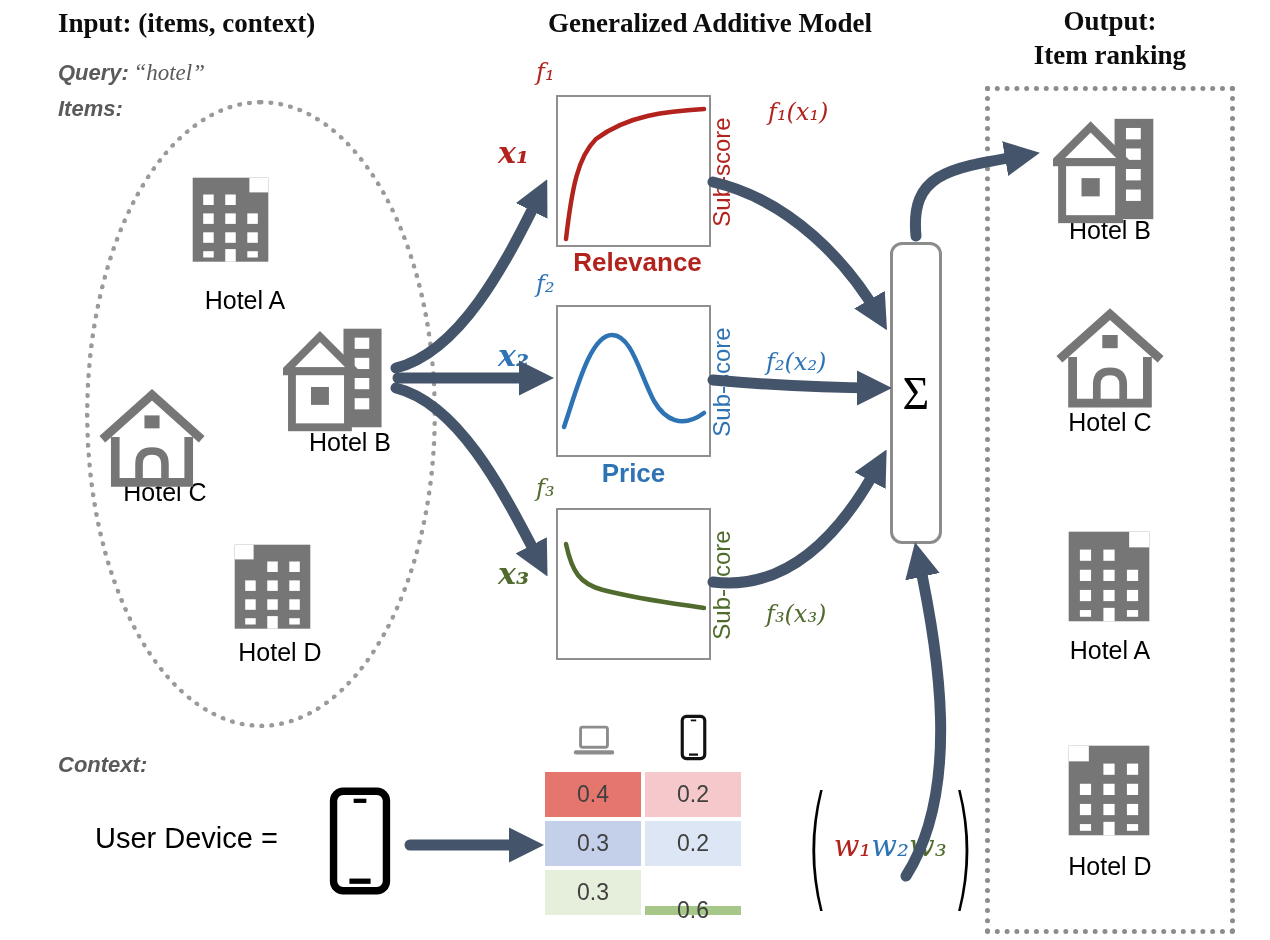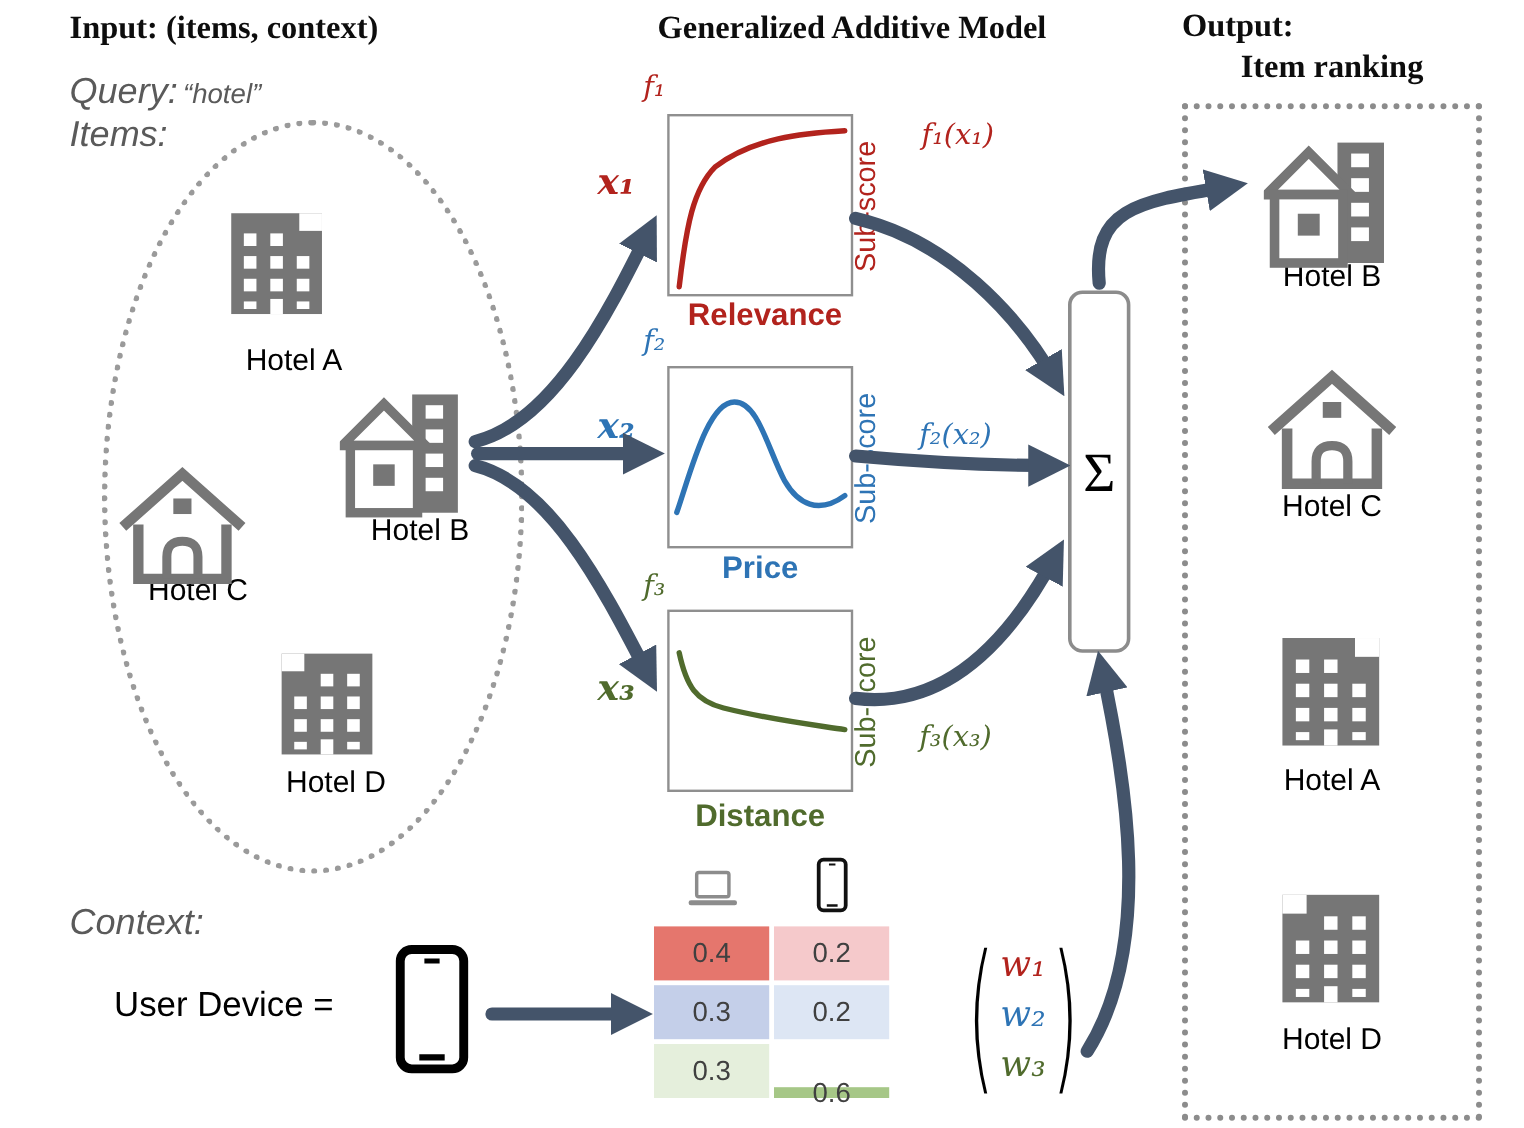--- a/index.html
+++ b/index.html
@@ -1,21 +1,21 @@
 <!DOCTYPE html>
 <html><head>
 <meta charset="utf-8">
 <style>
   html,body{margin:0;padding:0;background:#fff;}
   .canvas{position:relative;width:1270px;height:940px;background:#fff;
           font-family:"Liberation Sans",sans-serif;overflow:hidden;}
   .abs{position:absolute;}
   .title{font-weight:bold;font-size:27px;color:#0d0d0d;font-family:Liberation Serif, serif;}
-  .lbl-ital{font-style:italic;font-weight:normal;color:#5a5a5a;font-size:30px;}
-  .lbl-ital-val{font-style:italic;font-weight:normal;color:#5a5a5a;font-size:23px;}
+  .lbl-ital{font-style:italic;font-weight:bold;color:#5a5a5a;font-size:22px;}
+  .lbl-ital-val{font-style:italic;font-weight:normal;color:#5a5a5a;font-size:23px;font-family:Liberation Serif, serif;}
   .hotel-label{font-size:25px;color:#000;text-align:center;}
   .math{font-family:"DejaVu Serif","DejaVu Sans",serif;font-style:italic;}
   .plot-box{position:absolute;width:155px;height:152px;border:2px solid #8f8f8f;
             background:#fff;box-sizing:border-box;}
   .plot-name{position:absolute;width:155px;text-align:center;font-size:26px;font-weight:600;}
   .subscore{position:absolute;width:150px;text-align:center;font-size:24px;font-weight:500;
             transform:rotate(-90deg);}
   .fx-label{font-size:24px;}
   .x-label{font-size:30px;font-weight:600;}
   .f-label{font-size:24px;}
@@ -30,21 +30,21 @@
   .sigma{font-family:"Liberation Serif",serif;font-size:46px;color:#000;}
   .ctx-table{position:absolute;left:545px;top:772px;display:grid;
              grid-template-columns:96px 96px;grid-auto-rows:45px;gap:4px;}
   .cell{display:flex;align-items:center;justify-content:center;font-size:23px;color:#404040;}
   .c-r0c0{background:#e5766d;} .c-r0c1{background:#f5c9cb;}
   .c-r1c0{background:#c4cfe9;} .c-r1c1{background:#dde6f4;}
   .c-r2c0{background:#e5efdc;} .c-r2c1{background:#a6c787;margin-top:36px;}
   .weights{position:absolute;left:806px;top:772px;height:148px;display:flex;align-items:center;}
   .paren{font-family:"DejaVu Sans",sans-serif;font-size:58px;font-weight:200;color:#000;
          transform:scaleY(2.35);line-height:1;}
-  .wcol{display:flex;flex-direction:column;margin:0 5px;}
+  .wcol{display:flex;flex-direction:row;margin:0 5px;}
   .w-item{font-size:30px;line-height:42px;text-align:center;}
   .device-label{font-size:29px;color:#000;}
   .arrows{position:absolute;left:0;top:0;z-index:6;pointer-events:none;}
   .icon-layer{z-index:3;}
   svg.icon{display:block;}
 </style>
 </head>
 <body>
 
 <div class="canvas">
@@ -104,21 +104,21 @@
       </symbol>
       <symbol id="sym-laptop" viewBox="0 0 100 72">
         <rect x="22" y="6" width="56" height="42" rx="4" fill="none" stroke="currentColor" stroke-width="6"></rect>
         <rect x="8" y="54" width="84" height="9" rx="4" fill="currentColor"></rect>
       </symbol>
     </defs>
   </svg>
 
   <div class="abs title" style="left:58px;top:8px">Input: (items, context)</div>
   <div class="abs title" style="left:495px;top:8px;width:430px;text-align:center">Generalized Additive Model</div>
-  <div class="abs title" style="left:985px;top:6px;width:250px;">Output:</div>
+  <div class="abs title" style="left:985px;top:6px;width:250px;text-align:center">Output:</div>
   <div class="abs title" style="left:985px;top:40px;width:250px;text-align:center">Item ranking</div>
 
   <div class="abs" style="left:58px;top:60px">
     <span class="lbl-ital">Query:</span>
     <span class="lbl-ital-val">“hotel”</span>
   </div>
   <div class="abs lbl-ital" style="left:58px;top:96px">Items:</div>
 
   <div class="ellipse-dotted"></div>
 
@@ -166,21 +166,20 @@
 
   <div class="abs math f-label green" style="left:536px;top:474px">f₃</div>
   <div class="abs math x-label green" style="left:498px;top:556px">x₃</div>
   <div class="plot-box" style="left:556px;top:508px">
     <svg width="151" height="148" viewBox="0 0 151 148">
       <path d="M8,34 C14,62 22,74 45,80 C85,90 120,94 146,98" fill="none" stroke="#506b2d" stroke-width="4.5" stroke-linecap="round"></path>
     </svg>
   </div>
   <div class="subscore green" style="left:647px;top:571px">Sub-score</div>
   <div class="abs math fx-label green" style="left:766px;top:600px">f₃(x₃)</div>
-  <div class="plot-name green" style="left:556px;top:664px">Distance</div>
 
   <div class="sigma-box">
     <span class="sigma">Σ</span>
   </div>
 
   <div class="output-box"></div>
 
   <svg class="abs icon icon-layer" style="left:1053px;top:112px;color:#767676" width="114" height="114">
       <use href="#sym-househotel"></use>
     </svg>

